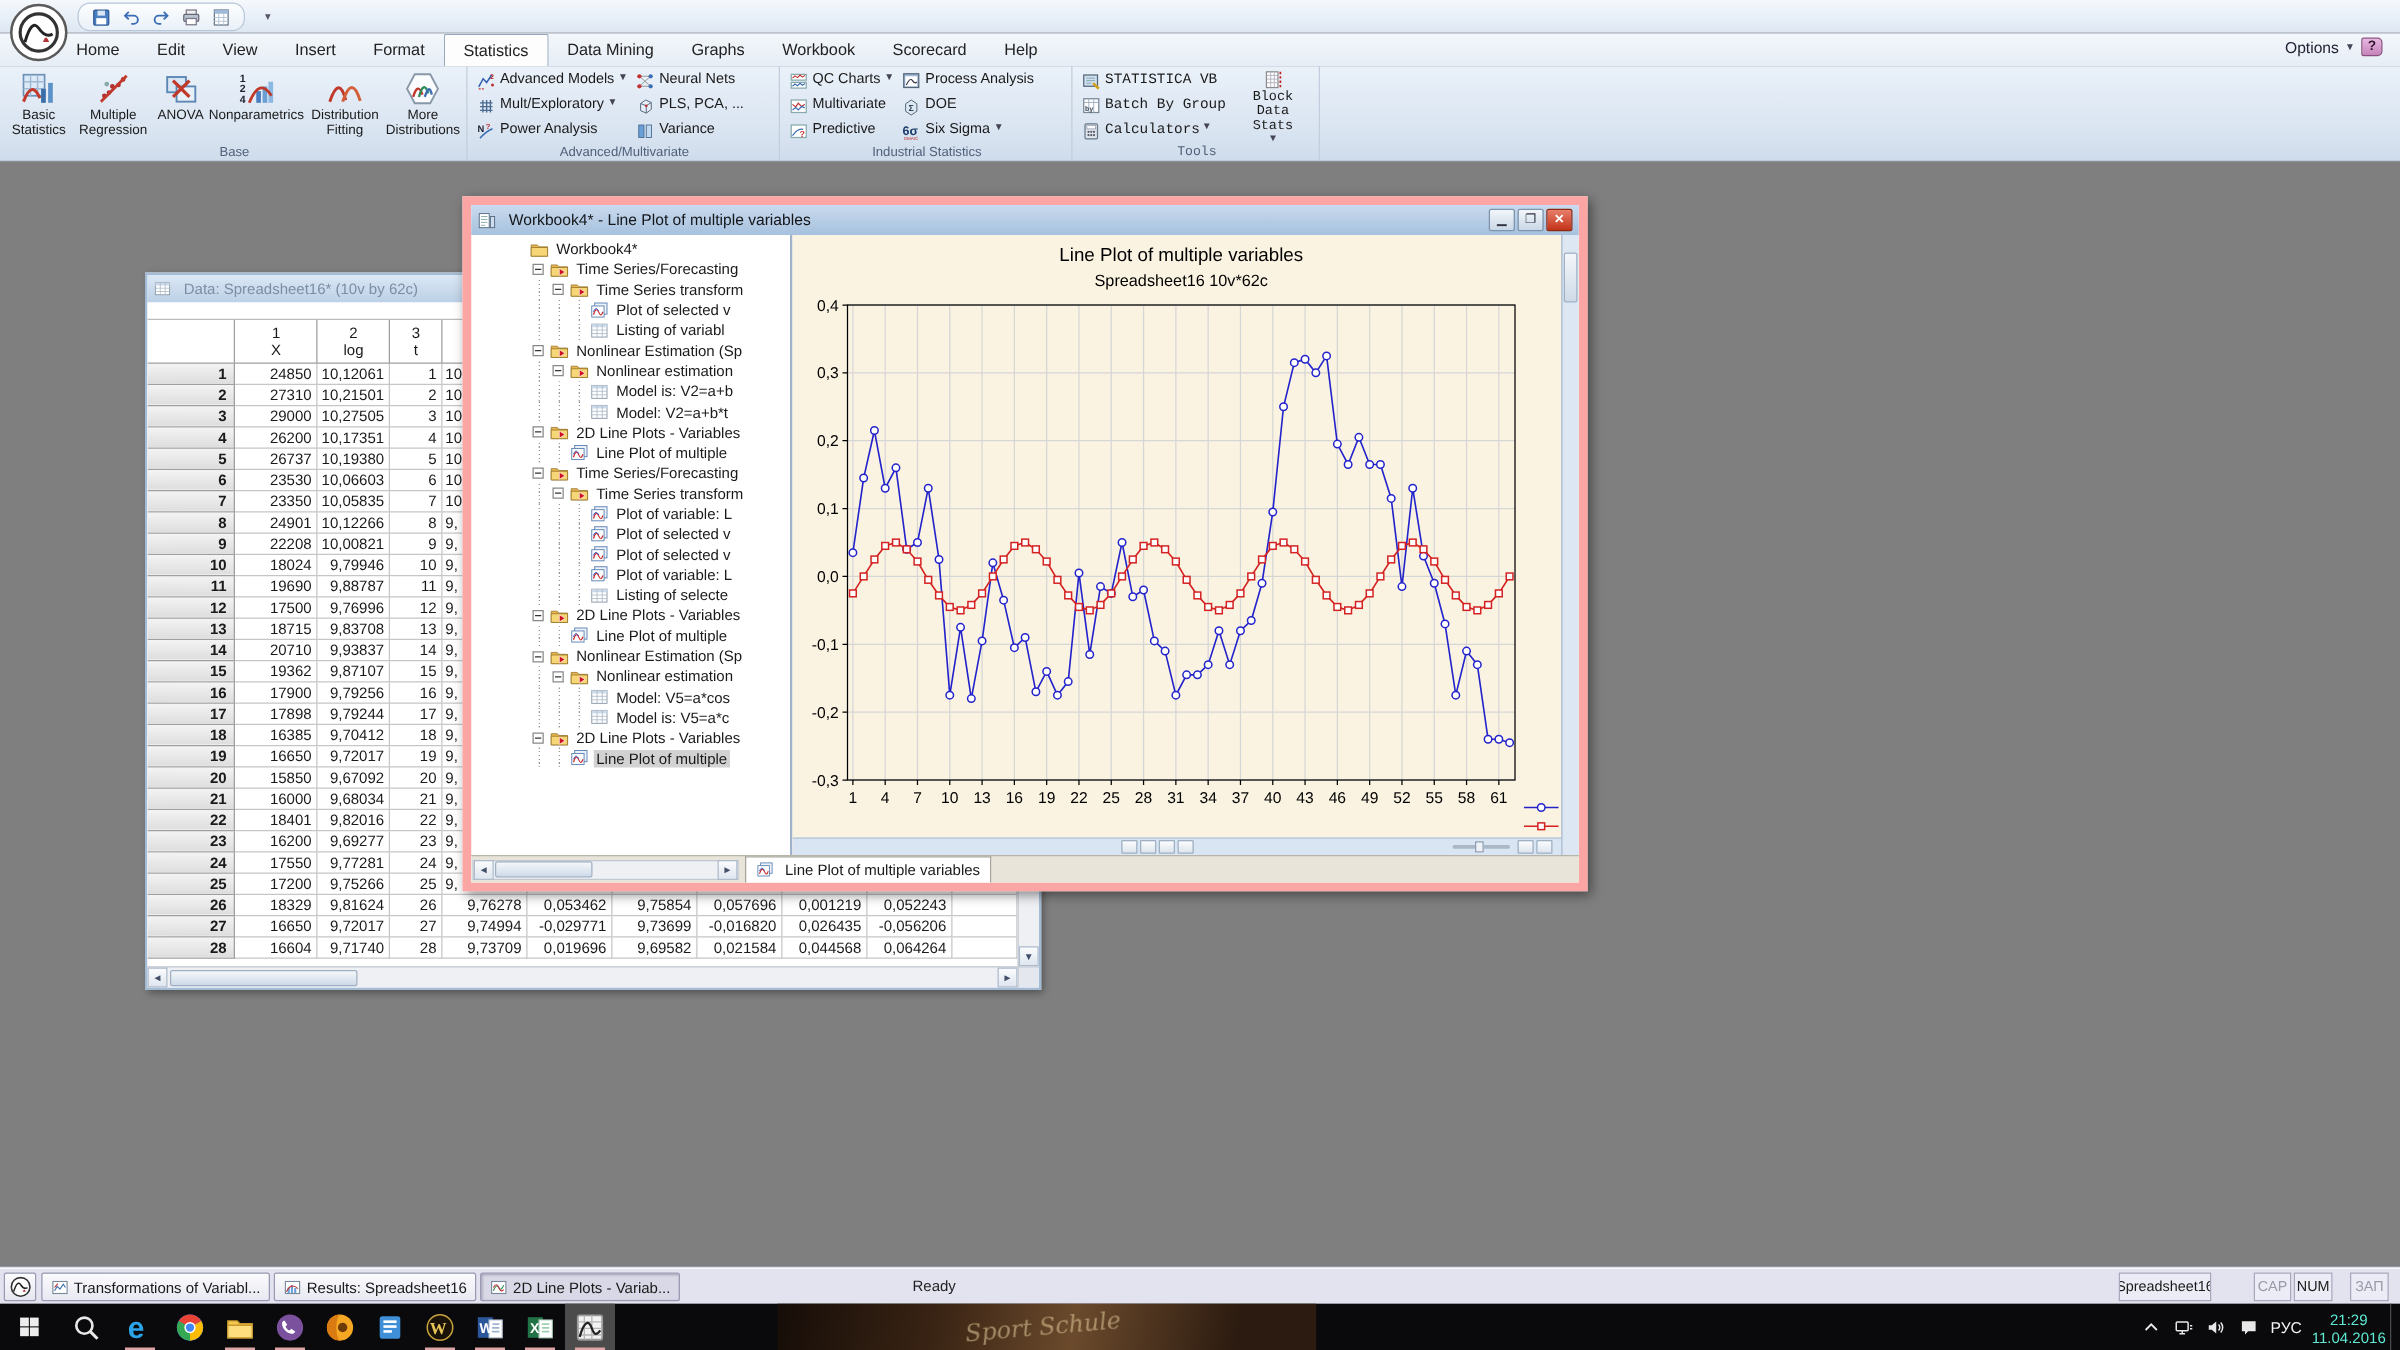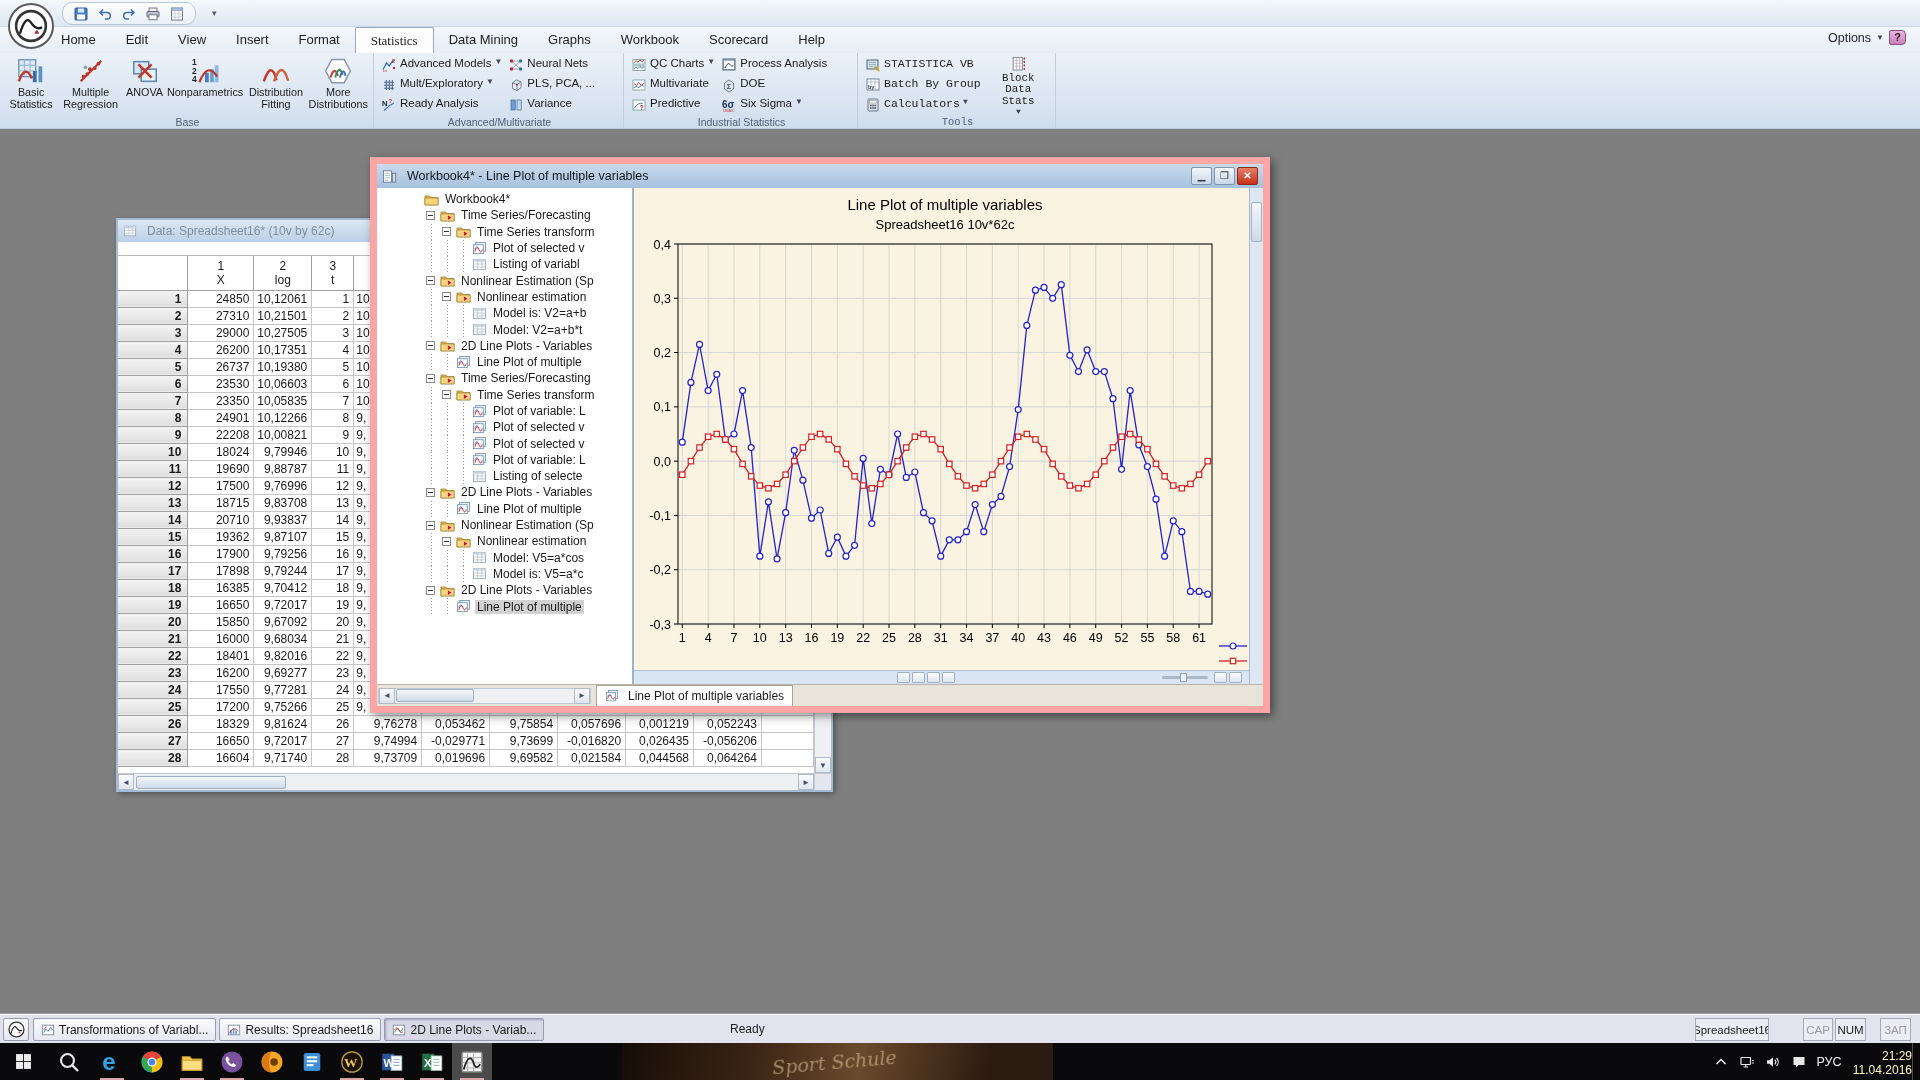--- a/index.html
+++ b/index.html
@@ -13,21 +13,21 @@
   .applogo{position:absolute;left:8px;top:3px;width:46px;height:46px;border-radius:50%;
     background:#fff;border:2px solid #5a5a5a;z-index:30;display:flex;align-items:center;justify-content:center;}
   .qat{position:absolute;left:62px;top:2px;height:23px;display:flex;align-items:center;gap:4px;
     border:1px solid #b9c7d8;border-radius:10px;padding:0 8px;background:linear-gradient(#fdfeff,#e9f0f8);}
   .qat .qbtn{width:20px;height:20px;display:flex;align-items:center;justify-content:center;}
   .qat-arrow{position:absolute;left:212px;top:8px;font-size:9px;color:#556;}
   .tabrow{position:absolute;left:0;top:27px;width:1920px;height:26px;
     background:linear-gradient(#f3f7fb,#e6edf6);}
   .tabs{position:absolute;left:46px;top:0;height:26px;display:flex;}
   .rtab{padding:0 15px;line-height:25px;font-size:13px;color:#222;}
-  .rtab.active{background:#fdfdfe;border:1px solid #98a8bc;border-bottom:none;border-radius:2px 2px 0 0;font-family:Liberation Serif, serif;}
+  .rtab.active{background:#fdfdfe;border:1px solid #98a8bc;border-bottom:none;border-radius:2px 2px 0 0;}
   .optionsbox{position:absolute;right:14px;top:3px;display:flex;align-items:center;gap:5px;font-size:12.5px;color:#223;}
   .optionsbox .arr{font-size:8px;color:#445;}
   .helpbook{width:17px;height:15px;background:linear-gradient(#e8b7e0,#c583bb);border:1px solid #8a4f80;border-radius:2px 4px 4px 2px;
     color:#30122c;font-size:11px;font-weight:bold;text-align:center;line-height:13px;}
   .ribbon{position:absolute;left:0;top:53px;width:1920px;height:76px;
     background:linear-gradient(#eaf1f9,#d9e4f1 70%,#cfdcEB);border-bottom:1px solid #bac8d9;}
   .rgroup{position:absolute;top:0;height:75px;border-right:1px solid #c2cedd;padding:2px 3px 12px 3px;}
   .rgroup .glabel{position:absolute;left:0;right:0;bottom:0;text-align:center;font-size:10.5px;color:#50607a;}
   .bigitems{display:flex;height:62px;}
   .bigitem{display:flex;flex-direction:column;align-items:center;justify-content:flex-start;padding:1px 2px;}
@@ -117,21 +117,21 @@
   .tbtn.wide{width:46px;}
   .tbtn.active{background:#4b4b4b;}
   .tbtn .runline{position:absolute;left:8px;right:8px;bottom:0;height:2px;background:#dda6a6;}
   .wallpaper{position:absolute;left:622px;top:0;width:431px;height:37px;overflow:hidden;
     background:linear-gradient(100deg,#160d08 0%,#3a2414 30%,#6b4a2c 55%,#2c1b10 85%);}
   .wallpaper span{position:absolute;left:150px;top:8px;font-family:"DejaVu Serif",serif;font-style:italic;
     font-size:19px;color:#d9c394;opacity:.6;transform:rotate(-5deg);filter:blur(.4px);}
   .tray{position:absolute;right:0;top:0;height:37px;display:flex;align-items:center;}
   .tray-ic{width:26px;height:37px;display:flex;align-items:center;justify-content:center;}
   .tray-lang{width:34px;text-align:center;color:#f2f2f2;font-size:12.5px;}
-  .tray-clock{width:66px;text-align:right;color:#fef9c3;font-size:12px;line-height:14px;padding-top:2px;}
+  .tray-clock{width:66px;text-align:center;color:#5eead4;font-size:12px;line-height:14px;padding-top:2px;}
   .showdesk{width:8px;height:37px;border-left:1px solid #4a4a4a;}
 </style>
 </head>
 <body>
 
 <div id="screen">
 
   <div class="titlebar">
     <div class="applogo">
         <svg width="34" height="34" viewBox="0 0 16 16">
@@ -282,21 +282,21 @@
               </svg>
               <span>Mult/Exploratory</span>
               <span class="arr">▼</span>
             </div>
             <div class="sitem">
               <svg width="16" height="16" viewBox="0 0 16 16">
                 <text x="1" y="8.5" font-size="7.5" fill="#223" font-weight="bold">N</text>
                 <text x="7.5" y="6" font-size="6" fill="#c03030" font-weight="bold">?</text>
                 <path d="M3 13.5q5-5.5 10-7.5" fill="none" stroke="#3a6db4" stroke-width="1.2"></path>
               </svg>
-              <span>Ready Analysis</span>
+              <span>Power Analysis</span>
             </div>
           </div>
           <div class="scol">
             <div class="sitem">
               <svg width="16" height="16" viewBox="0 0 16 16">
                 <path d="M3.5 4 12.5 12M3.5 12 12.5 4M3.5 4h9M3.5 12h9" stroke="#999" stroke-width=".8"></path>
                 <circle cx="3.5" cy="4" r="1.7" fill="#c03030"></circle>
                 <circle cx="3.5" cy="12" r="1.7" fill="#c03030"></circle>
                 <circle cx="12.5" cy="4" r="1.7" fill="#3a6db4"></circle>
                 <circle cx="12.5" cy="12" r="1.7" fill="#3a6db4"></circle>

